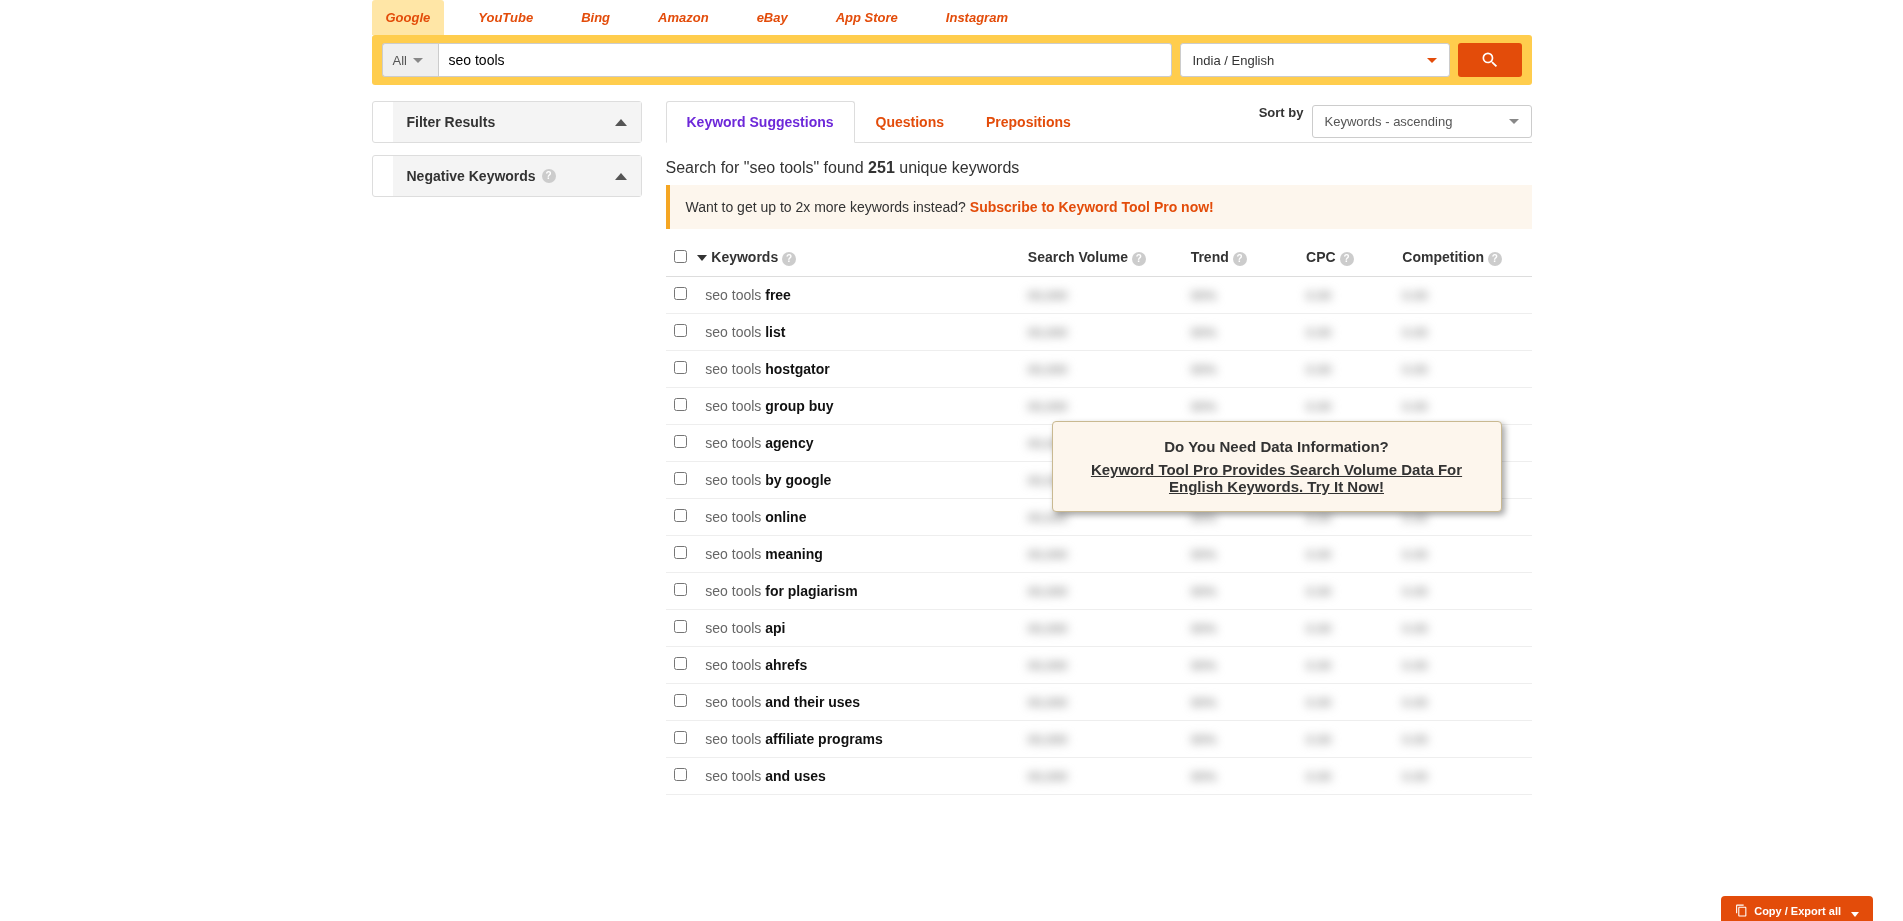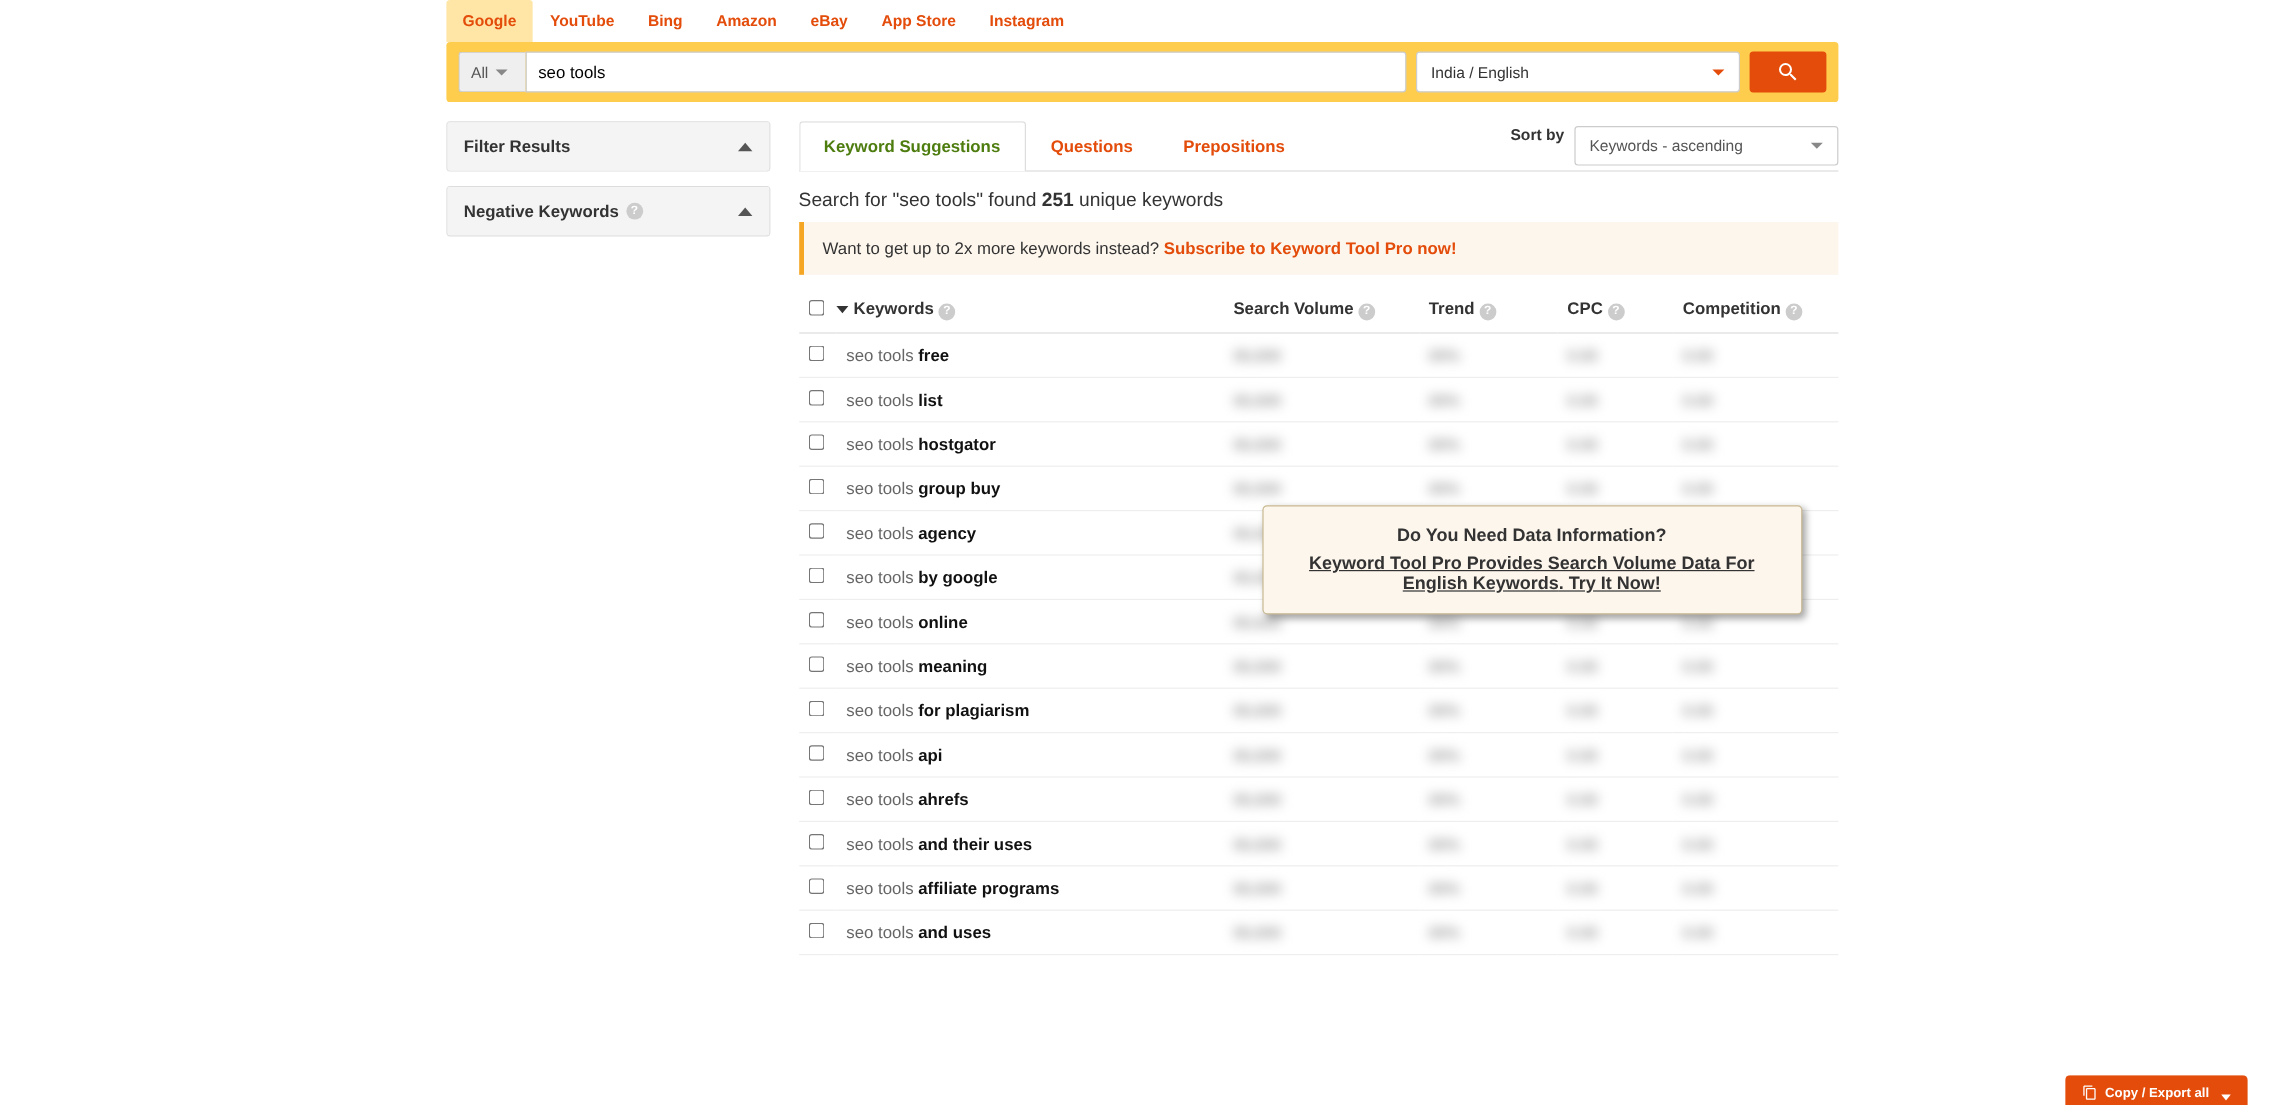--- a/index.html
+++ b/index.html
@@ -1,21 +1,21 @@
 <!DOCTYPE html>
 <html><head>
 <meta charset="utf-8">
 <style>
 * { box-sizing: border-box; margin: 0; padding: 0; }
 body { font-family: Arial, Helvetica, sans-serif; font-size: 14px; color: #333; background: #fff; }
 
 .container { width: 1160px; margin: 0 auto; padding: 0 0 40px 0; }
 
 
-.source-tabs { display: flex; gap: 0; padding-left: 0; }
+.source-tabs { display: flex; gap: 20px; padding-left: 0; font-style: italic; }
 .source-tab { padding: 10px 14px; background: #fff; color: #e34c0a; font-weight: bold; font-size: 13px; cursor: pointer; border-radius: 3px 3px 0 0; }
 .source-tab.active { background: #ffe6a6; }
 
 
 .search-bar { background: #ffcd4d; padding: 8px 10px; display: flex; gap: 8px; align-items: stretch; border-radius: 3px; }
 .search-group { display: flex; flex: 1; }
 .category-select { background: #efefef; border: 1px solid #ccc; border-right: none; padding: 8px 10px; display: flex; align-items: center; cursor: pointer; border-radius: 3px 0 0 3px; min-width: 56px; }
 .category-select .lbl { font-size: 13px; color: #555; margin-right: 6px; }
 .arrow-down { width: 0; height: 0; border-left: 5px solid transparent; border-right: 5px solid transparent; border-top: 5px solid #888; }
 .arrow-down.orange { border-top-color: #e34c0a; }
@@ -25,30 +25,30 @@
 .search-btn { background: #e34c0a; border: none; color: #fff; padding: 0 22px; border-radius: 3px; cursor: pointer; display: flex; align-items: center; justify-content: center; min-width: 62px; }
 .search-btn svg { width: 20px; height: 20px; fill: #fff; }
 
 
 .main { display: flex; gap: 24px; margin-top: 16px; }
 .sidebar { width: 270px; flex-shrink: 0; }
 .content { flex: 1; position: relative; }
 
 
 .panel { border: 1px solid #ddd; border-radius: 3px; margin-bottom: 12px; }
-.panel-header { background: #f4f4f4; padding: 12px 14px; display: flex; justify-content: space-between; align-items: center; cursor: pointer; }
+.panel-header { background: #f4f4f4; padding: 12px 14px; display: flex; justify-content: space-between; align-items: center; cursor: pointer; margin-left: 20px; }
 .panel-header .title { font-weight: bold; font-size: 14px; color: #333; display: flex; align-items: center; gap: 6px; }
 .chevron-up { width: 0; height: 0; border-left: 6px solid transparent; border-right: 6px solid transparent; border-bottom: 7px solid #555; }
 .help-icon { display: inline-block; width: 14px; height: 14px; border-radius: 50%; background: #ccc; color: #fff; font-size: 10px; text-align: center; line-height: 14px; font-weight: bold; }
 
 
 .content-tabs-row { display: flex; align-items: center; justify-content: space-between; border-bottom: 1px solid #ddd; }
 .content-tabs { display: flex; }
 .content-tab { padding: 12px 20px; font-weight: bold; font-size: 14px; color: #e34c0a; cursor: pointer; border: 1px solid transparent; border-bottom: none; }
-.content-tab.active { color: #4d7c0f; border-color: #ddd; border-bottom: 1px solid #fff; margin-bottom: -1px; background: #fff; border-radius: 3px 3px 0 0; }
+.content-tab.active { color: #6d28d9; border-color: #ddd; border-bottom: 1px solid #fff; margin-bottom: -1px; background: #fff; border-radius: 3px 3px 0 0; }
 .sort-wrap { display: flex; align-items: flex-start; gap: 8px; }
 .sort-wrap .lbl { font-weight: bold; font-size: 13px; color: #333; }
 .sort-select { border: 1px solid #ccc; padding: 8px 12px; border-radius: 3px; display: flex; align-items: center; justify-content: space-between; cursor: pointer; width: 220px; }
 .sort-select .val { font-size: 13px; color: #555; }
 
 
 .results-heading { padding: 16px 0 8px 0; font-size: 16px; color: #333; }
 .results-heading strong { font-weight: bold; }
 
 

